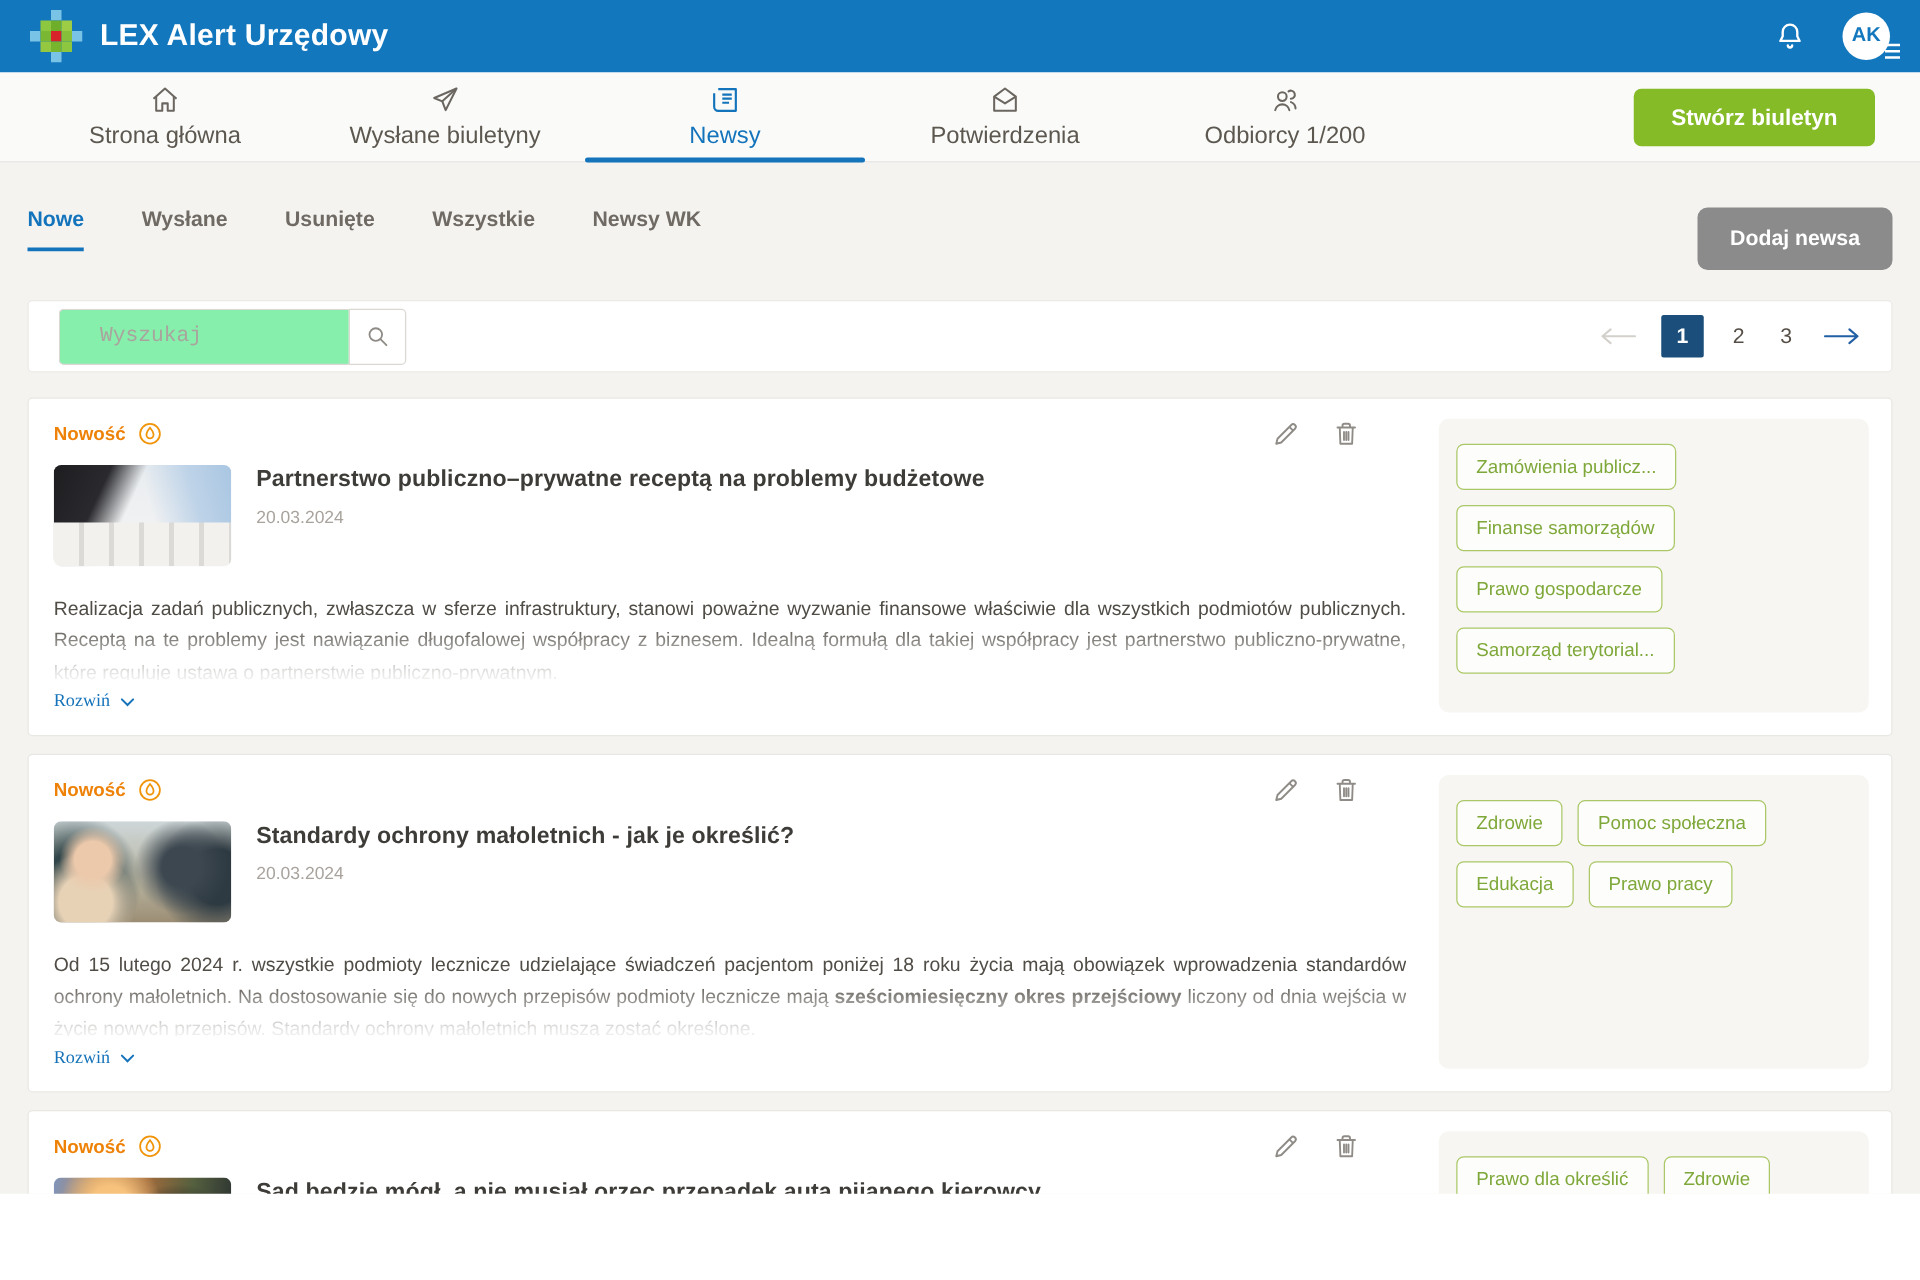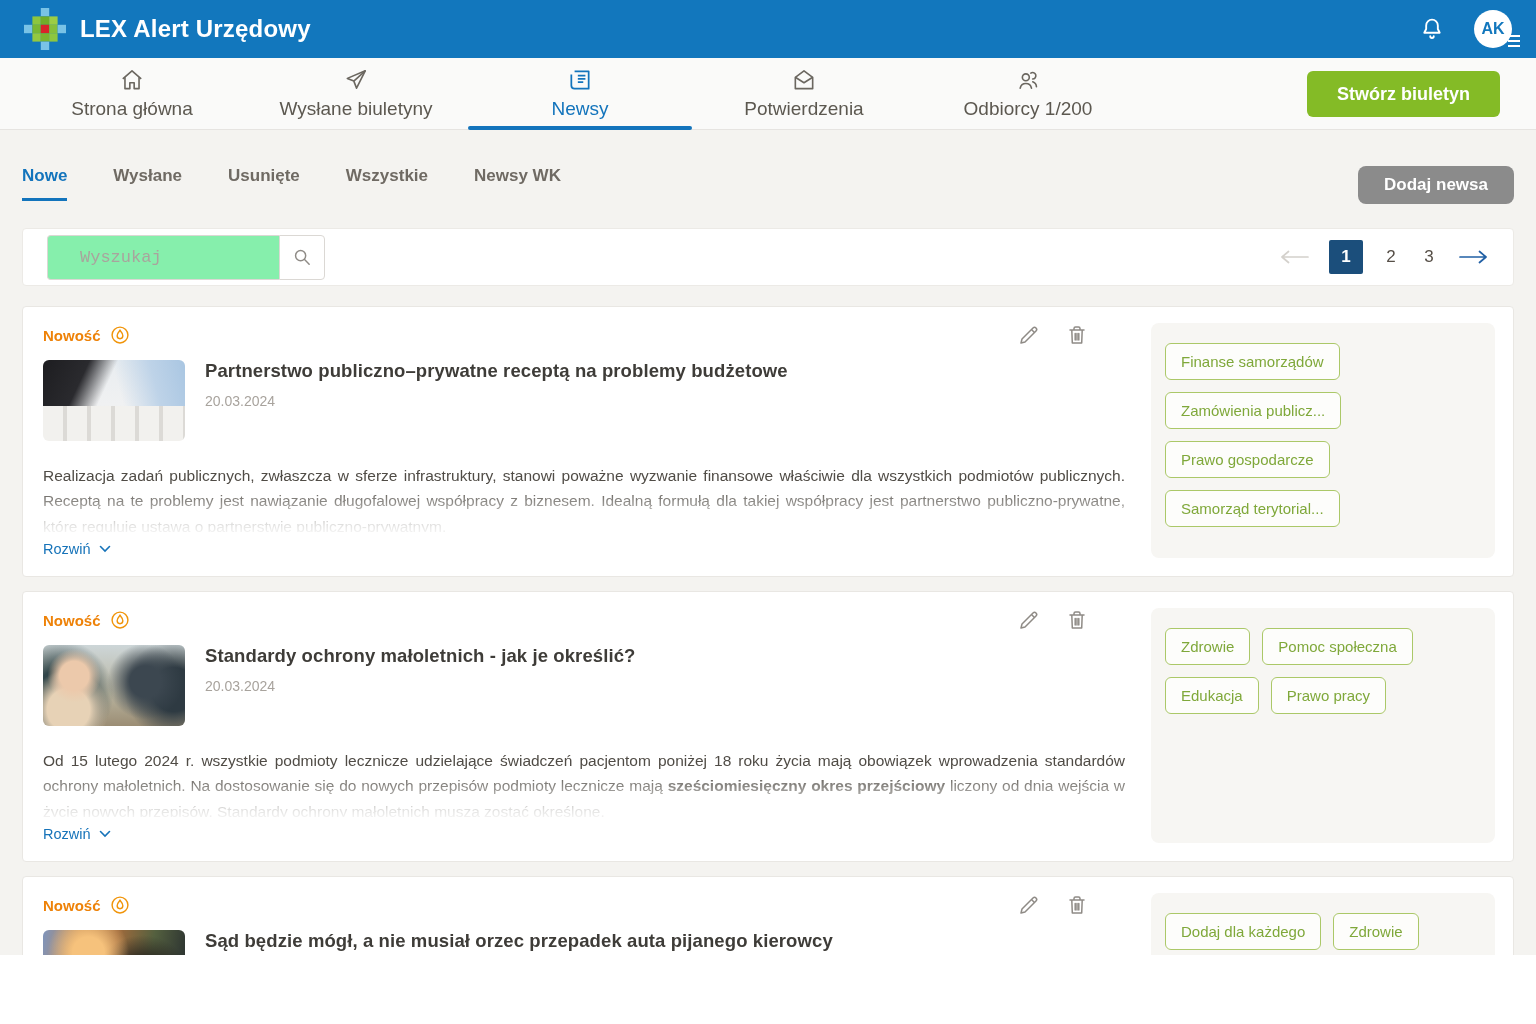--- a/index.html
+++ b/index.html
@@ -28,21 +28,21 @@
     font-size:18px; font-weight:700; border:none; border-radius:6px; cursor:pointer; font-family:inherit; }
 
   
   .page { height:825px; overflow:hidden; background:#f4f3f0; padding:0 22px; }
 
   .subtab-row { padding-top:36px; display:flex; align-items:flex-start; justify-content:space-between; margin-bottom:24px; }
   .subtabs { display:flex; gap:46px; list-style:none; }
   .subtab { font-size:17px; font-weight:700; color:#6f6a63; cursor:pointer; padding-bottom:15px; position:relative; background:none; border:none; font-family:inherit; }
   .subtab.active { color:#1374bc;text-align:center; }
   .subtab.active::after { content:""; position:absolute; left:0; bottom:0; width:100%; height:3px; background:#1374bc; }
-  .add-news-btn { height:38px; padding:0 26px; background:#8b8b8b; color:#fff; font-size:17px; font-weight:700;
+  .add-news-btn { height:50px; padding:0 26px; background:#8b8b8b; color:#fff; font-size:17px; font-weight:700;
     border:none; border-radius:8px; cursor:pointer; font-family:inherit; }
 
   
   .toolbar { background:#fff; border:1px solid #eceae6; border-radius:4px; height:58px; display:flex;
     align-items:center; justify-content:space-between; padding:0 24px; margin-bottom:20px; }
   .search-group { display:flex; }
   .search-input { width:232px; height:45px; border:1px solid #dbd8d4; border-right:none; border-radius:4px 0 0 4px;
     padding:0 32px; font-size:17px; color:#554f48; outline:none; font-family:Liberation Mono, monospace; background:#86efac; }
   .search-input::placeholder { color:#a9a49d; }
   .search-btn { width:46px; height:45px; border:1px solid #dbd8d4; border-radius:0 4px 4px 0; background:#fff;
@@ -77,21 +77,21 @@
   .img-car { background:
       radial-gradient(circle at 32% 28%,#f6c27c 0 14%,rgba(246,194,124,0) 36%),
       radial-gradient(circle at 70% 70%,#241f1c 0 20%,rgba(36,31,28,0) 45%),
       linear-gradient(100deg,#7d94bd 0%,#c08a55 24%,#a06a3c 48%,#54603f 72%,#23292e 100%); }
   .news-title { font-size:18.5px; font-weight:700; color:#3e3c38; margin-top:0; letter-spacing:.1px; }
   .news-date { font-size:14px; color:#a8a39d; margin-top:11px; }
   .news-body { margin-top:22px; font-size:15.5px; color:#504c46; line-height:1.63; text-align:justify;
     max-height:69px; overflow:hidden;
     -webkit-mask-image:linear-gradient(#000 0%,#000 34%,rgba(0,0,0,.62) 58%,rgba(0,0,0,.14) 92%,rgba(0,0,0,.08) 100%);
             mask-image:linear-gradient(#000 0%,#000 34%,rgba(0,0,0,.62) 58%,rgba(0,0,0,.14) 92%,rgba(0,0,0,.08) 100%); }
-  .expand { margin-top:9px; display:inline-flex; align-items:center; gap:8px; color:#1673b9; font-size:14.5px; cursor:pointer; background:none; border:none; font-family:Liberation Sans, sans-serif; }
+  .expand { margin-top:9px; display:inline-flex; align-items:center; gap:8px; color:#1673b9; font-size:14.5px; cursor:pointer; background:none; border:none; font-family:Liberation Serif, serif; }
   .tag-panel { width:344px; flex-shrink:0; background:#f7f6f3; border-radius:8px; padding:20px 14px;
     display:flex; flex-wrap:wrap; gap:12px; align-content:flex-start; }
   .tag { border:1px solid #abc868; color:#7fa83a; border-radius:6px; padding:9px 15px; font-size:15px;
     background:#fdfdfb; cursor:pointer; font-family:inherit; white-space:nowrap; }
   svg { display:block; }
 </style>
 </head>
 <body>
 
 <header class="app-header">
@@ -259,22 +259,22 @@
       <button class="expand">
         <span>Rozwiń</span>
         <span>
           <svg width="12" height="8" viewBox="0 0 12 8" fill="none" stroke="#1673b9" stroke-width="1.6" stroke-linecap="round">
               <path d="M1.5 1.5 6 6l4.5-4.5"></path>
             </svg>
         </span>
       </button>
     </div>
     <aside class="tag-panel">
+      <button class="tag">Zamówienia publicz...</button>
       <button class="tag">Finanse samorządów</button>
-      <button class="tag">Zamówienia publicz...</button>
       <button class="tag">Prawo gospodarcze</button>
       <button class="tag">Samorząd terytorial...</button>
     </aside>
   </article>
 
   <article class="card">
     <div class="card-left">
       <div class="badge-row">
         <span class="badge">Nowość</span>
         <span>
@@ -349,18 +349,18 @@
         </span>
       </div>
       <div class="news-media">
         <div class="news-image img-car"></div>
         <div>
           <h2 class="news-title">Sąd będzie mógł, a nie musiał orzec przepadek auta pijanego kierowcy</h2>
         </div>
       </div>
     </div>
     <aside class="tag-panel">
-      <button class="tag">Dodaj dla każdego</button>
+      <button class="tag">Prawo dla określić</button>
       <button class="tag">Zdrowie</button>
     </aside>
   </article>
 
 </main>
 
 </body></html>

